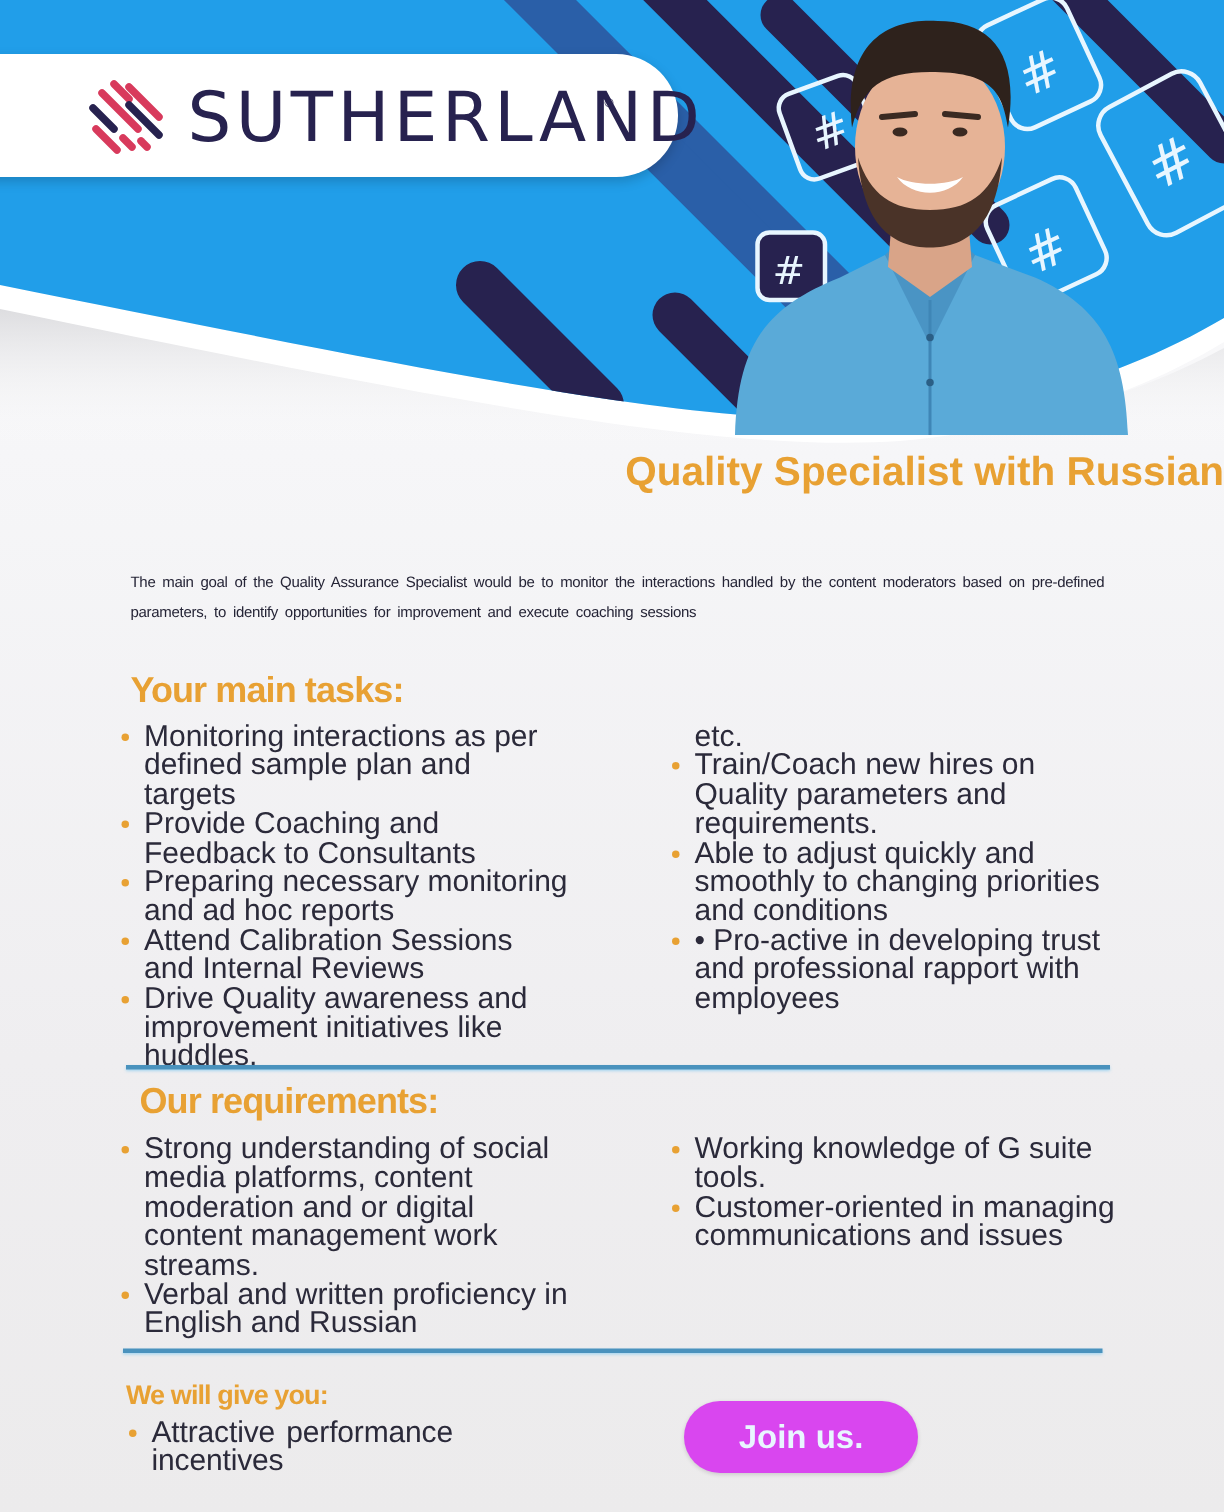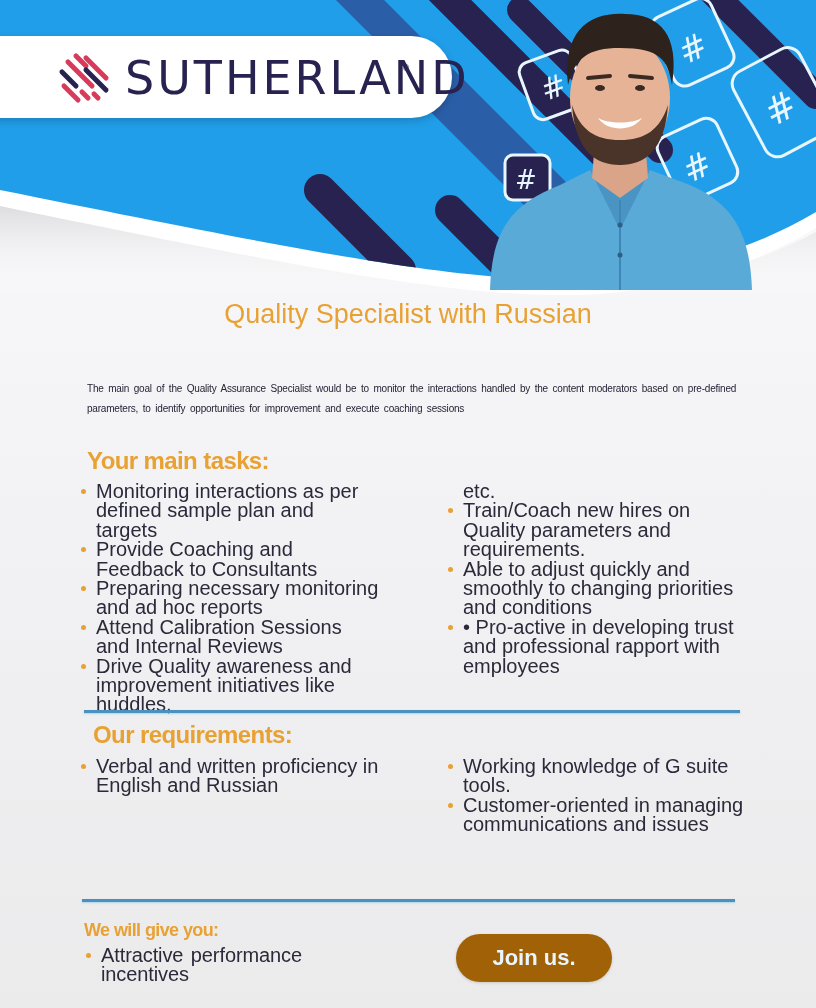--- a/index.html
+++ b/index.html
@@ -77,21 +77,21 @@
 
   .divider {
     position: absolute; height: 3px; background: #4a92bd;
     box-shadow: 0 1px 2px rgba(120,200,240,0.6);
   }
   .div-1 { left: 84px; top: 710px; width: 656px; }
   .div-2 { left: 82px; top: 899px; width: 653px; }
 
   .join-btn {
     position: absolute; left: 456px; top: 934px; width: 156px; height: 48px;
-    border-radius: 24px; background: #a16207; border: none;
+    border-radius: 24px; background: #d946ef; border: none;
     color: #e9f6ff; font-weight: bold; font-size: 22px;
     font-family: "Liberation Sans", sans-serif;
     box-shadow: 0 1px 3px rgba(0,0,0,0.15);
     cursor: pointer;
   }
 </style>
 </head>
 <body>
 
 <div class="banner">
@@ -172,21 +172,21 @@
       <line x1="30" y1="8" x2="50" y2="28" stroke="#d83a5c"></line>
       <line x1="8" y1="36" x2="22" y2="50" stroke="#d83a5c"></line>
       <line x1="26" y1="42" x2="32" y2="48" stroke="#d83a5c"></line>
       <line x1="38" y1="44" x2="42" y2="48" stroke="#d83a5c"></line>
     </g>
   </svg>
   <div class="logo-text">SUTHERLAND</div>
   <div class="logo-reg">®</div>
 </div>
 
-<h1 class="job-title" style="font-weight:normal;">Quality Specialist with Russian</h1>
+<h1 class="job-title" style="font-weight:bold;text-align:right;">Quality Specialist with Russian</h1>
 <p class="intro">The main goal of the Quality Assurance Specialist would be to monitor the interactions handled by the content moderators based on pre-defined parameters, to identify opportunities for improvement and execute coaching sessions</p>
 
 <h2 class="section-heading h-tasks">Your main tasks:</h2>
 <ul class="bullets tasks-left">
   <li>Monitoring interactions as per defined sample plan and targets</li>
   <li>Provide Coaching and Feedback to Consultants</li>
   <li>Preparing necessary monitoring and ad hoc reports</li>
   <li>Attend Calibration Sessions and Internal Reviews</li>
   <li>Drive Quality awareness and improvement initiatives like huddles,</li>
 </ul>
@@ -194,20 +194,21 @@
   <li class="cont">etc.</li>
   <li>Train/Coach new hires on Quality parameters and requirements.</li>
   <li>Able to adjust quickly and smoothly to changing priorities and conditions</li>
   <li>• Pro-active in developing trust and professional rapport with employees</li>
 </ul>
 
 <div class="divider div-1"></div>
 
 <h2 class="section-heading h-req">Our requirements:</h2>
 <ul class="bullets req-left">
+  <li>Strong understanding of social media platforms, content moderation and or digital content management work streams.</li>
   <li>Verbal and written proficiency in English and Russian</li>
 </ul>
 <ul class="bullets req-right">
   <li>Working knowledge of G suite tools.</li>
   <li>Customer-oriented in managing communications and issues</li>
 </ul>
 
 <div class="divider div-2"></div>
 
 <h2 class="section-heading h-give">We will give you:</h2>

